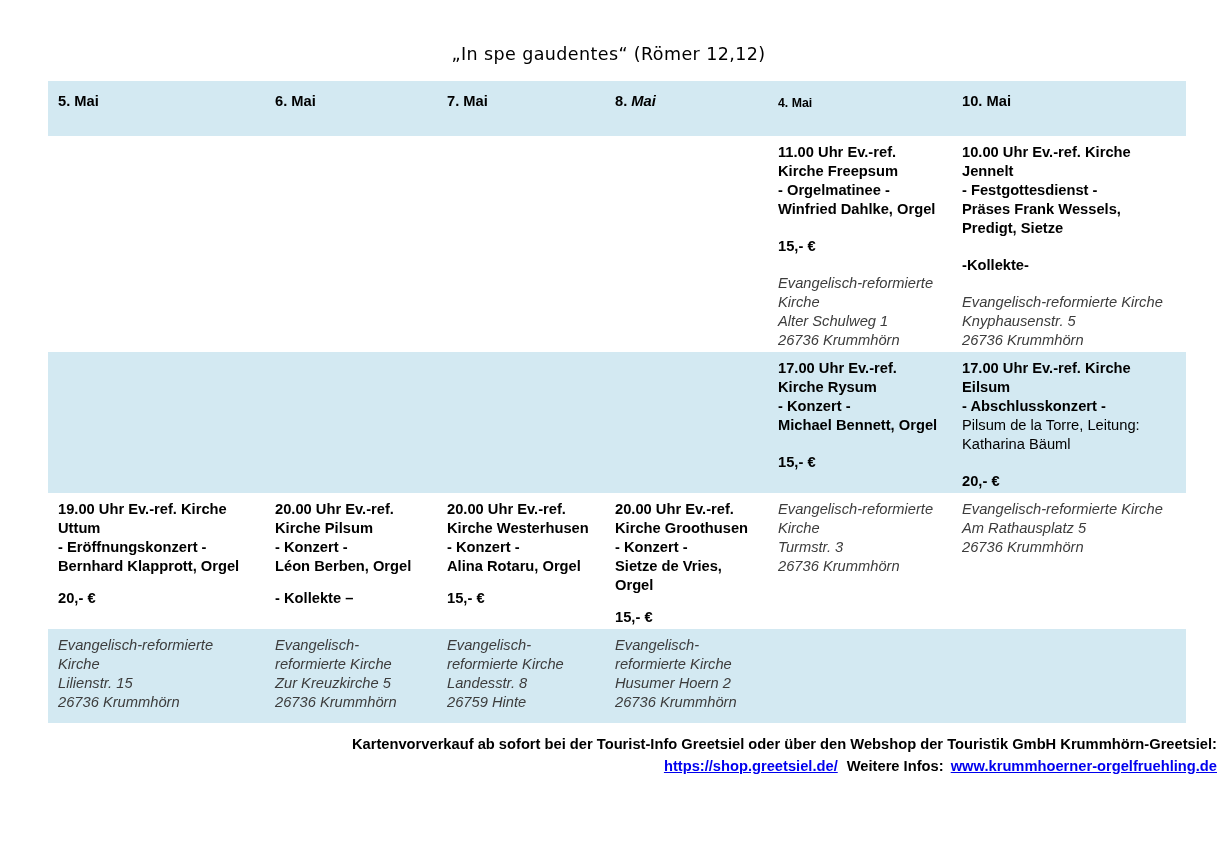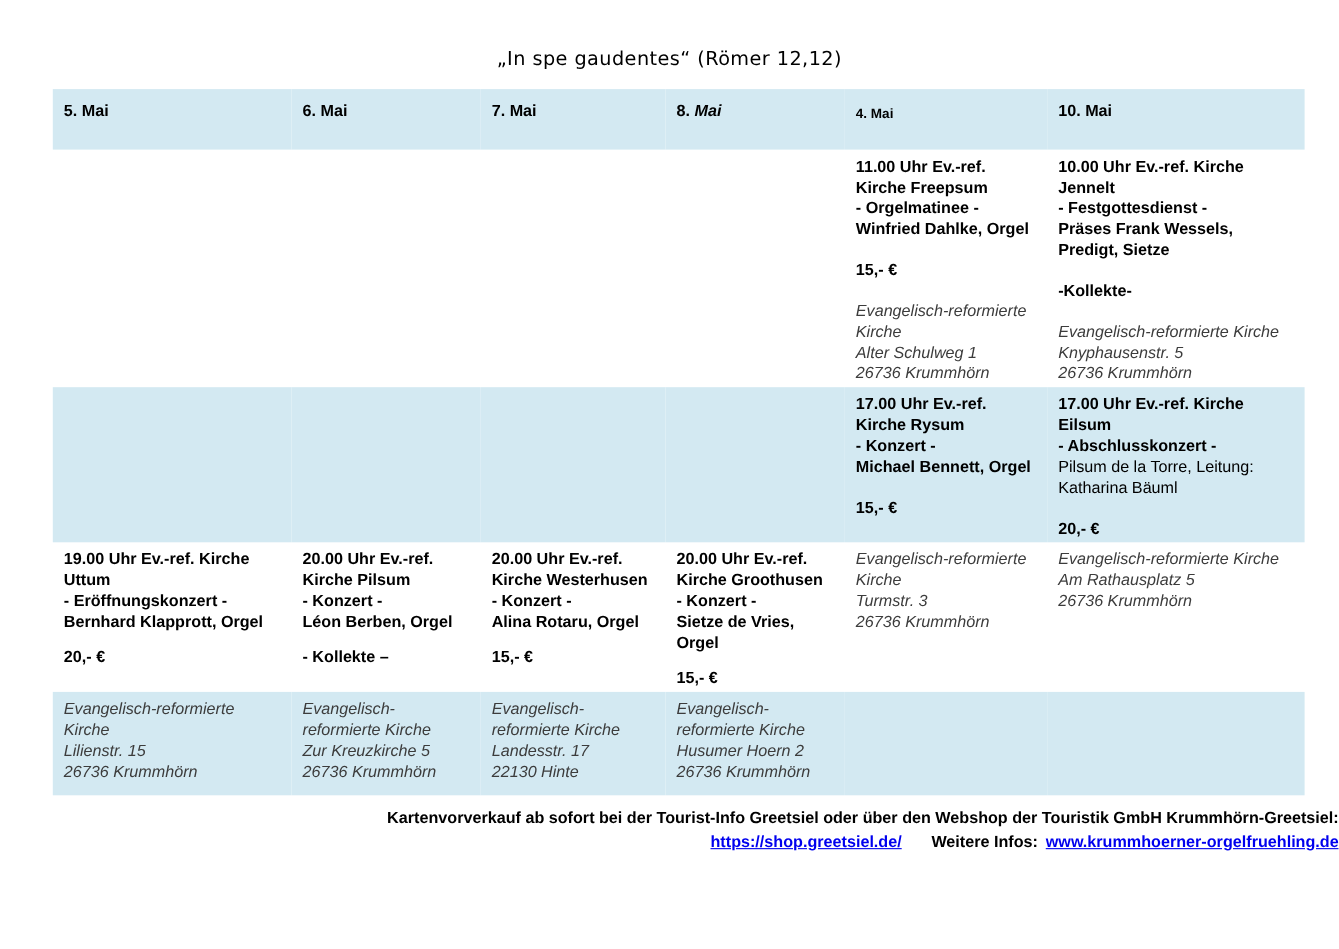--- a/index.html
+++ b/index.html
@@ -47,21 +47,21 @@
   .addr { font-style:italic; color:#3c3c3c; margin-top:18px; }
   .addr-only { font-style:italic; color:#3c3c3c; margin-top:0; }
 
   
   .footer {
     margin:11px 0 0 48px;
     font-weight:700; font-size:14.7px; line-height:21.5px;text-align:right;
   }
   .footer a { color:var(--link, #0000ee); text-decoration:underline; cursor:pointer; }
   .footer .lnk1 { margin-right:9px; }
-  .footer .mid { margin-right:3px;margin-left:18px; }
+  .footer .mid { margin-right:3px; }
 </style>
 </head>
 <body>
 
 <div class="page">
 
   <div class="title-block">
     <div class="title1">„In spe gaudentes“ (Römer 12,12)</div>
   </div>
 
@@ -201,22 +201,22 @@
       <td>
         <div class="addr-only">
           <div>Evangelisch-reformierte Kirche</div>
           <div>Zur Kreuzkirche 5</div>
           <div>26736 Krummhörn</div>
         </div>
       </td>
       <td>
         <div class="addr-only">
           <div>Evangelisch-reformierte Kirche</div>
-          <div>Landesstr. 17</div>
-          <div>22130 Hinte</div>
+          <div>Landesstr. 8</div>
+          <div>26759 Hinte</div>
         </div>
       </td>
       <td>
         <div class="addr-only">
           <div>Evangelisch-reformierte Kirche</div>
           <div>Husumer Hoern 2</div>
           <div>26736 Krummhörn</div>
         </div>
       </td>
       <td></td>

